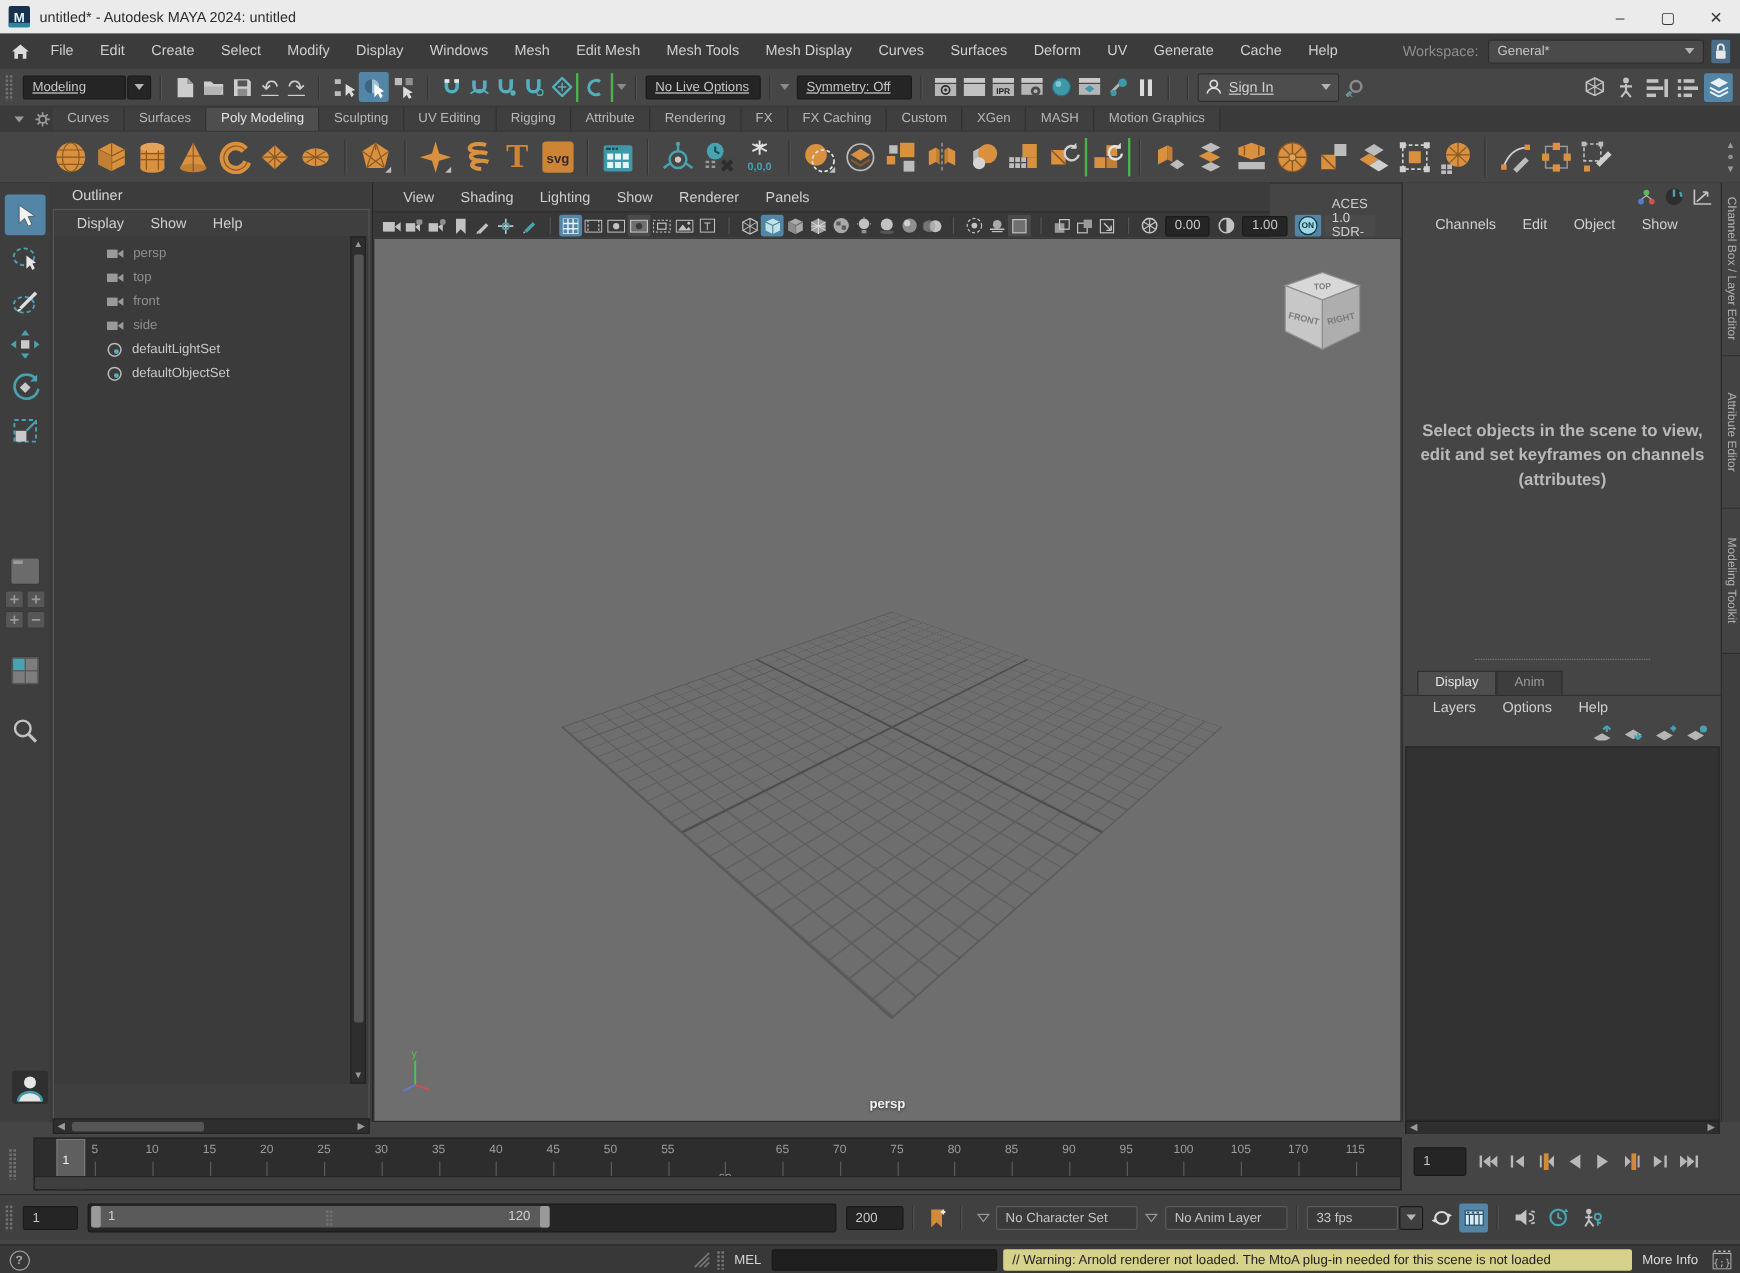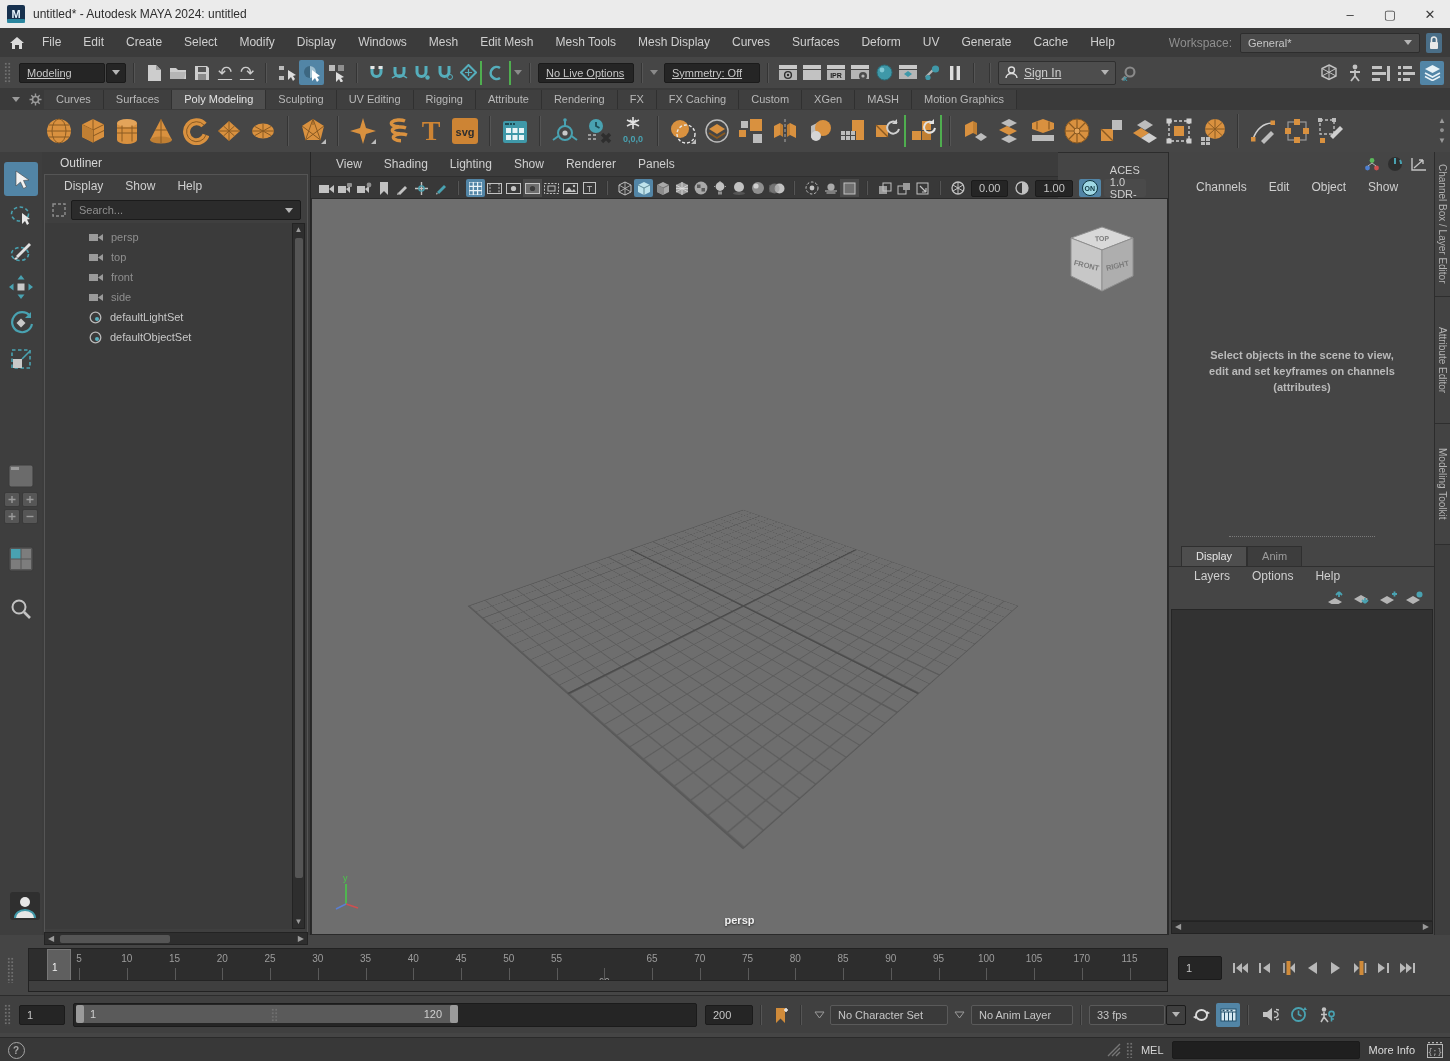--- a/index.html
+++ b/index.html
@@ -777,29 +777,20 @@
   <div id="outliner" class="abs">
     <div class="row" style="height:22px;background:#3c3c3c">
       <span style="margin-left:18px;font-size:12px;color:#d6d6d6">Outliner</span>
     </div>
     <div style="margin:0 2px;background:#3f3f3f;border:1px solid #555;border-bottom:none;height:758px;box-sizing:border-box">
       <div id="outl-menus" class="row" style="height:22px;padding-left:8px">
           <span class="mi">Display</span>
           <span class="mi">Show</span>
           <span class="mi">Help</span>
         </div>
-      <div class="row" style="height:26px;padding:0 6px">
-        <svg width="16" height="16" style="margin-right:4px">
-          <rect x="2" y="2" width="12" height="12" fill="none" stroke="#8f8f8f" stroke-width="1.4" stroke-dasharray="3 2"></rect>
-        </svg>
-        <div class="field" style="flex:1;justify-content:space-between;background:#2b2b2b">
-          <span style="color:#8f8f8f">Search...</span>
-          <span class="ddarrow"></span>
-        </div>
-      </div>
       <div style="position:relative;height:706px;background:#3b3b3b">
         <div id="outl-list" style="padding-top:4px">
             <div class="orow">
               <span class="lic">
                 <svg width="14" height="10">
                   <rect x="0" y="2" width="9" height="7" fill="#9a9a9a"></rect>
                   <path d="M9 5.5 L14 2 V9 Z" fill="#9a9a9a"></path>
                 </svg>
               </span>
               <span style="color:#8f8f8f">persp</span>
@@ -1127,21 +1118,21 @@
           <path d="M4 11 L13 3 M13 3 h-4 M13 3 v4" stroke="#c2c2c2" stroke-width="1.4" fill="none"></path>
         </svg>
     </div>
     <div id="cb-menus" class="row" style="height:22px;padding-left:16px;gap:0">
         <span class="mi">Channels</span>
         <span class="mi">Edit</span>
         <span class="mi">Object</span>
         <span class="mi">Show</span>
       </div>
     <div style="height:150px"></div>
-    <div style="text-align:center;color:#b9b9b9;font-weight:bold;font-size:11px;line-height:1.45;padding:0 14px">
+    <div style="text-align:center;color:#b9b9b9;font-weight:bold;font-size:14px;line-height:1.45;padding:0 14px">
       <div>Select objects in the scene to view,</div>
       <div>edit and set keyframes on channels</div>
       <div>(attributes)</div>
     </div>
     <div style="height:140px"></div>
     <div style="margin:0 60px;border-top:1px dotted #7a7a7a"></div>
 
     <div class="row" style="height:21px;margin-top:8px;padding-left:12px;align-items:flex-end" id="le-tabs">
         <span class="letab active">Display</span>
         <span class="letab">Anim</span>
@@ -1382,20 +1373,23 @@
     <div class="ibtn" style="width:32px">
       <span style="width:15px;height:15px;border:1.4px solid #a5a5a5;border-radius:50%;color:#a5a5a5;display:flex;align-items:center;justify-content:center;font-size:10px;font-weight:bold">?</span>
     </div>
     <div style="flex:1"></div>
     <svg width="16" height="16">
         <path d="M2 14 L14 2 M6 14 L14 6 M10 14 L14 10" stroke="#777" stroke-width="1.4"></path>
       </svg>
     <div class="grip" style="height:16px"></div>
     <span style="margin:0 8px 0 4px;color:#d6d6d6;font-size:11px">MEL</span>
     <div class="field" style="width:188px;height:18px;background:#1f1f1f"></div>
+    <div id="warnbox" style="width:508px;margin-left:5px">
+      <span>// Warning: Arnold renderer not loaded. The MtoA plug-in needed for this scene is not loaded</span>
+    </div>
     <div class="ibtn" style="padding:0 9px;height:20px;color:#dcdcdc">
       <span>More Info</span>
     </div>
     <div class="ibtn" style="width:22px;margin-right:4px">
       <svg width="16" height="16">
           <rect x="0.5" y="2.5" width="15" height="13" fill="none" stroke="#b5b5b5"></rect>
           <path d="M1 0.5 h2 M5 0.5 h2 M9 0.5 h2 M13 0.5 h2" stroke="#b5b5b5" stroke-width="1.6"></path>
           <text x="8" y="13" text-anchor="middle" font-size="8" fill="#b5b5b5" font-family="DejaVu Sans Mono,monospace">{;}</text>
         </svg>
     </div>

